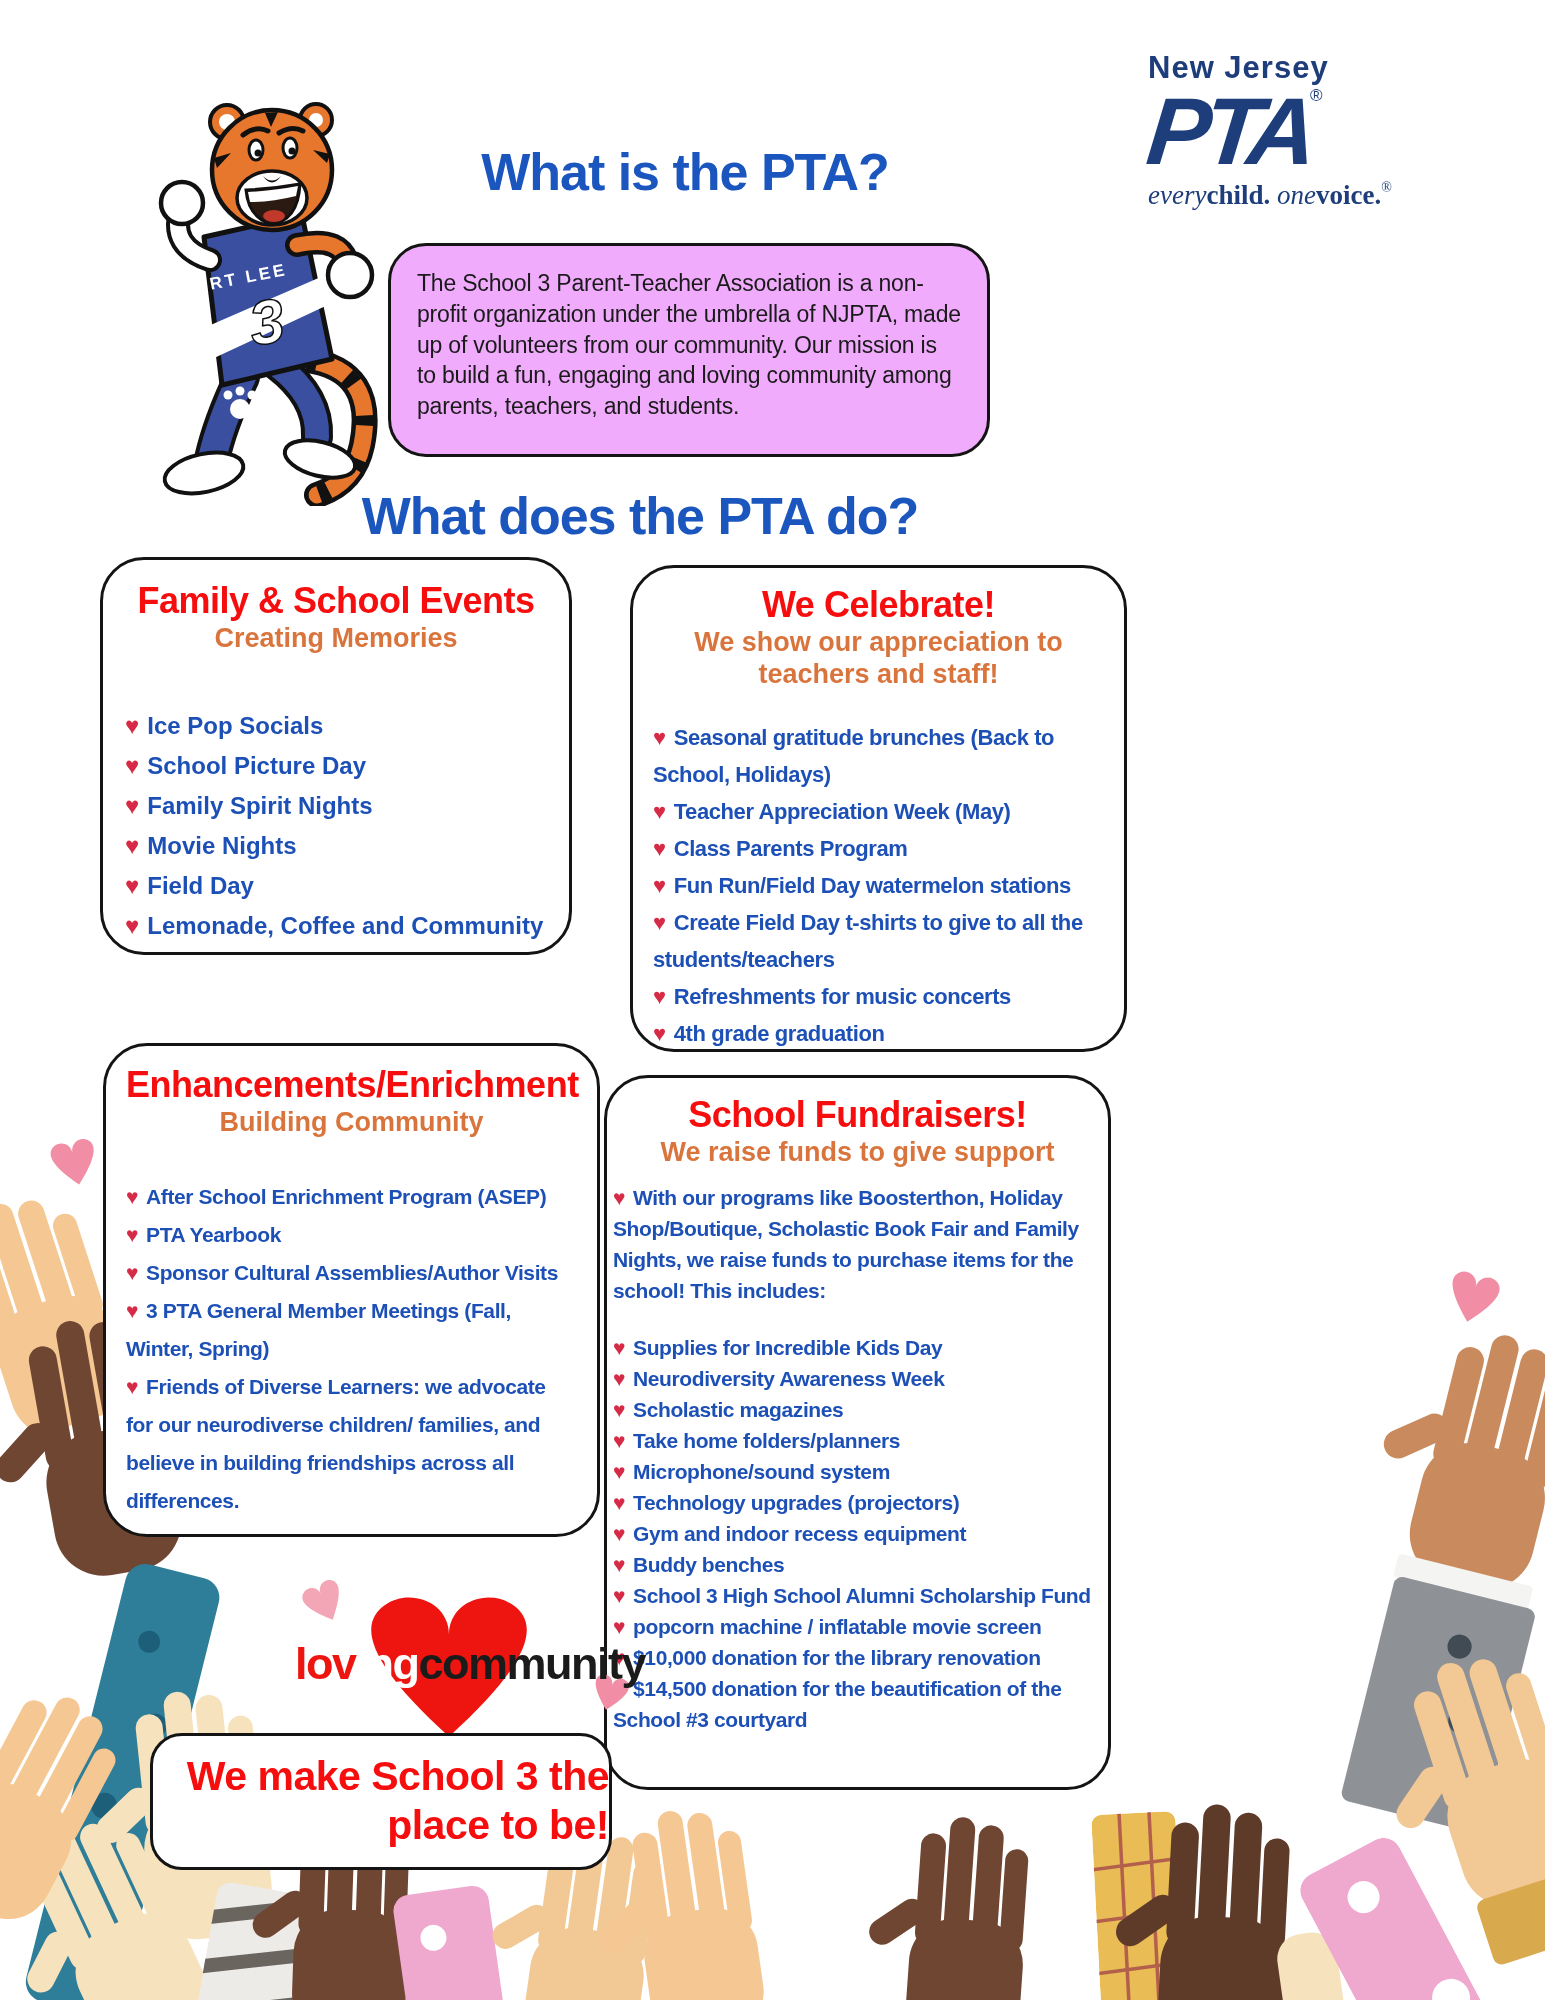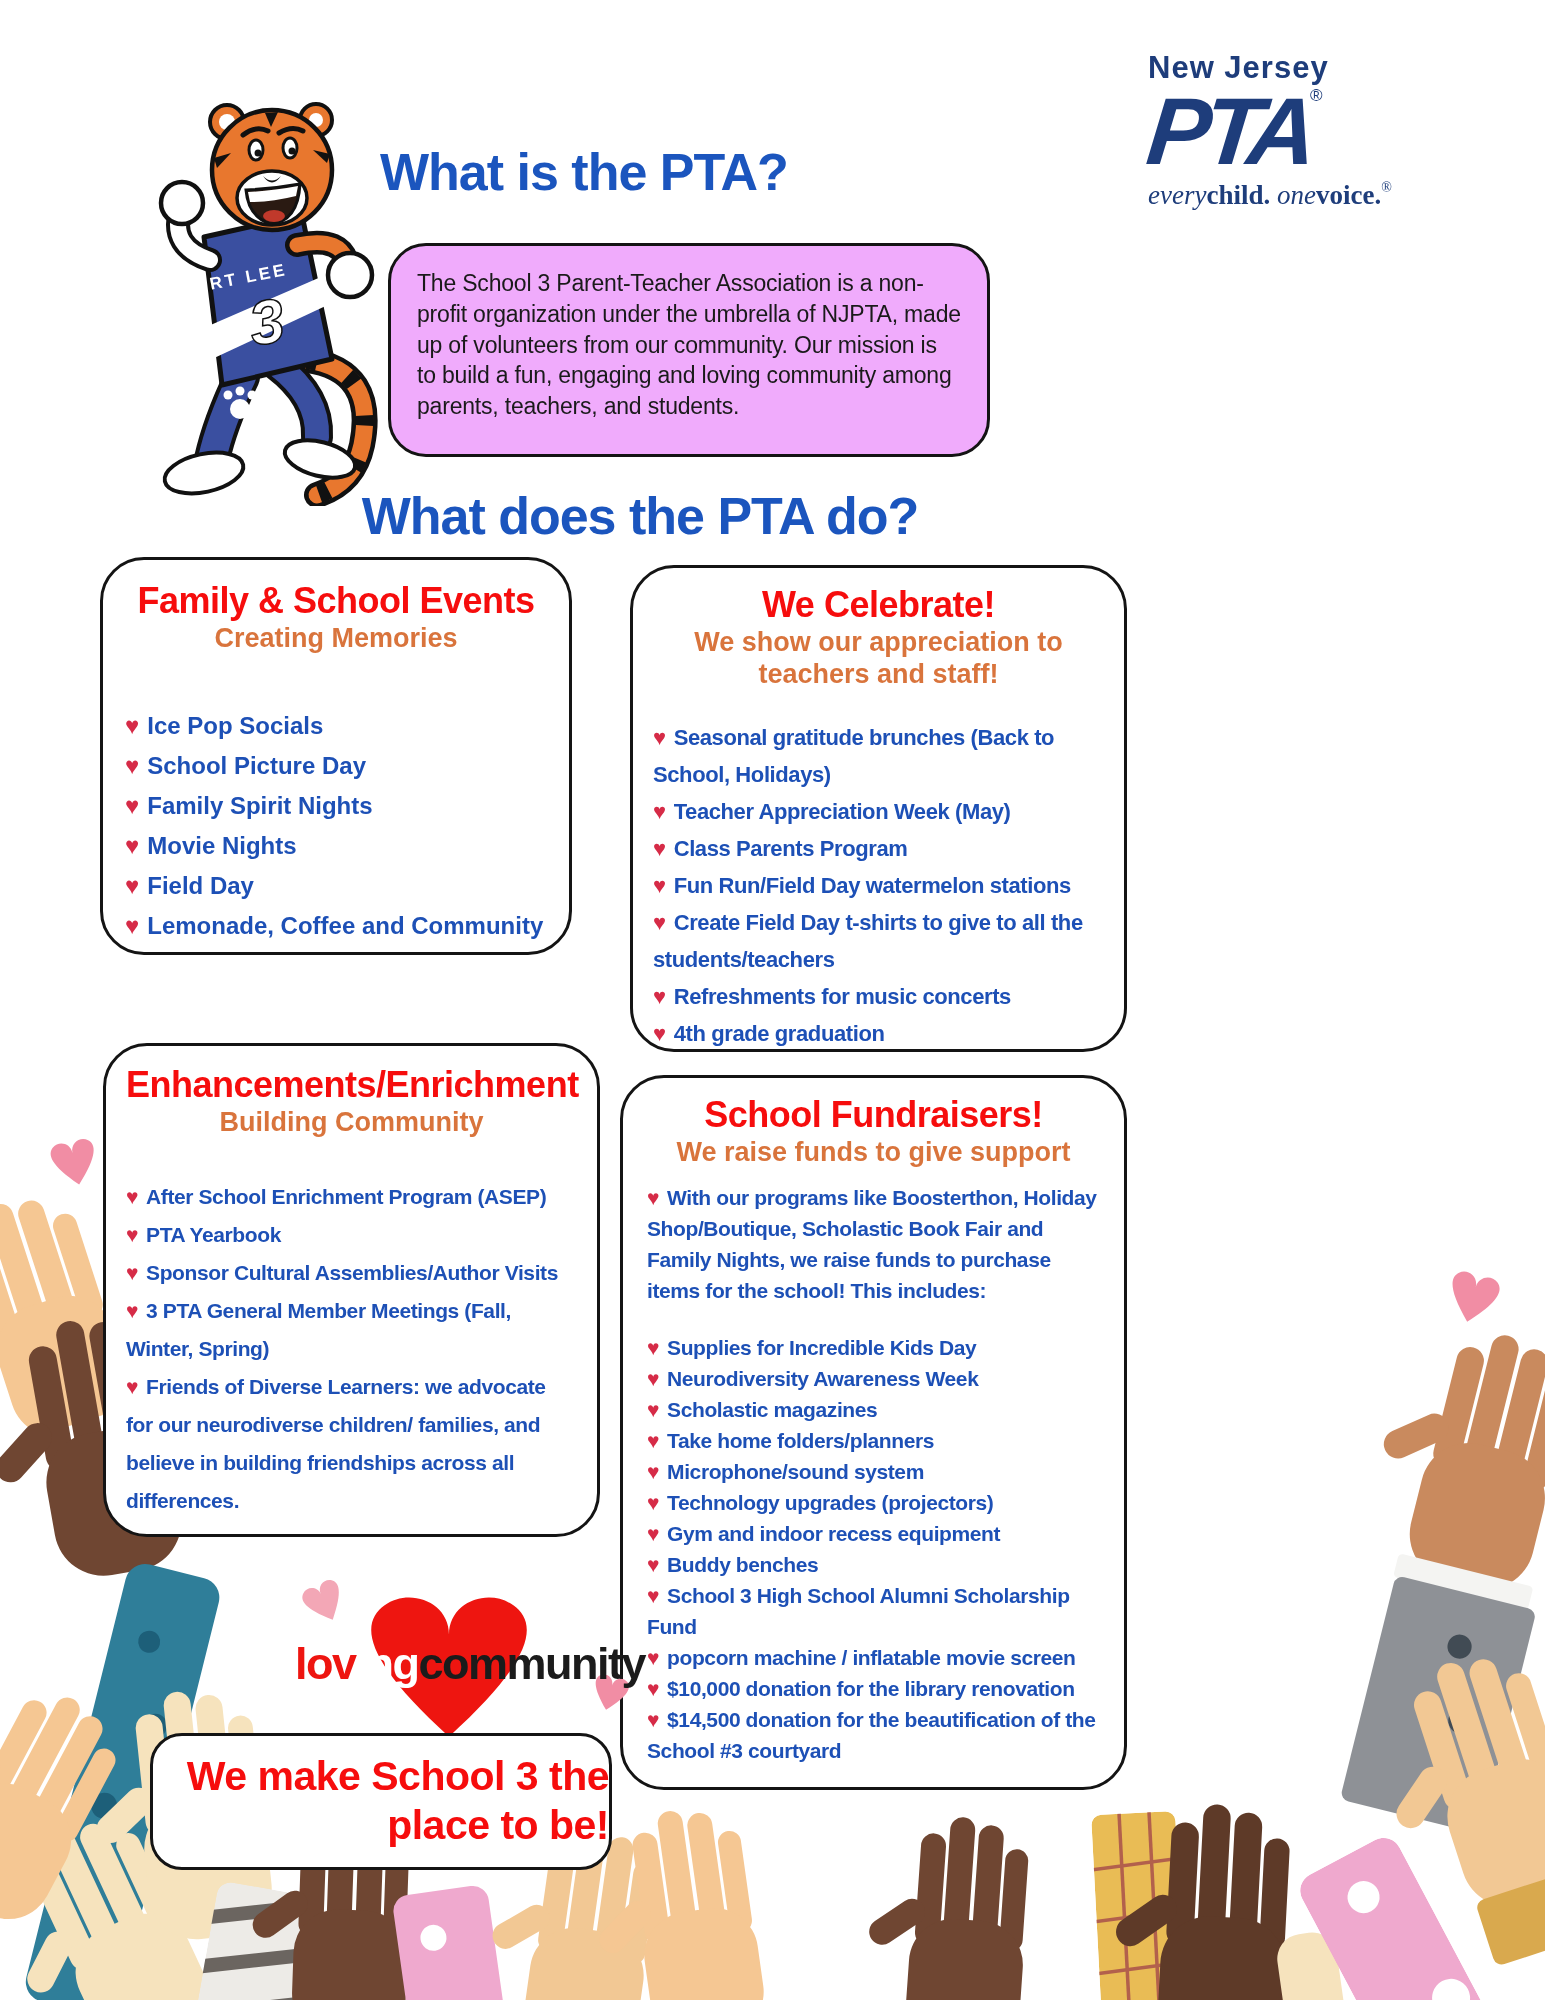--- a/index.html
+++ b/index.html
@@ -1,20 +1,20 @@
 <!DOCTYPE html>
 <html><head>
 <meta charset="utf-8">
 <style>
   html,body{margin:0;padding:0;background:#fff;}
   #page{position:relative;width:1545px;height:2000px;background:#fff;overflow:hidden;
         font-family:"Liberation Sans",sans-serif;}
   .abs{position:absolute;}
   
-  .h1{left:380px;top:142px;width:610px;text-align:left;font-size:52px;font-weight:bold;
+  .h1{left:380px;top:142px;width:610px;text-align:center;font-size:52px;font-weight:bold;
       color:#1B55BE;letter-spacing:-1px;z-index:3;}
   .h2{left:280px;top:486px;width:720px;text-align:center;font-size:52px;font-weight:bold;
       color:#1B55BE;letter-spacing:-1px;z-index:3;}
   
   .logo{left:1148px;top:50px;width:390px;text-align:left;color:#1E3D7B;z-index:3;}
   .logo .nj{font-size:31px;font-weight:bold;letter-spacing:1px;}
   .logo .pta{font-size:95px;font-weight:bold;font-style:italic;letter-spacing:-7px;
              display:inline-block;transform:skewX(-6deg);line-height:.95;}
   .logo .reg{font-size:17px;vertical-align:top;font-style:normal;letter-spacing:0;}
   .logo .tag{font-family:"Liberation Serif",serif;font-size:27px;margin-top:4px;}
@@ -23,21 +23,21 @@
   .logo .tag .reg2{font-size:14px;vertical-align:top;}
   
   .intro{left:388px;top:243px;width:602px;height:214px;background:#f0abfc;border:3px solid #141414;
          border-radius:38px;box-sizing:border-box;padding:22px 26px;z-index:2;}
   .intro p{margin:0;font-size:23px;line-height:1.34;color:#1a1a1a;letter-spacing:-.2px;}
   
   .box{background:#fff;border:3px solid #141414;border-radius:44px;box-sizing:border-box;z-index:2;}
   .bA{left:100px;top:557px;width:472px;height:398px;padding:20px 22px;}
   .bB{left:630px;top:565px;width:497px;height:487px;padding:16px 20px;}
   .bC{left:103px;top:1043px;width:497px;height:494px;padding:18px 20px;}
-  .bD{left:620px;top:1075px;width:507px;height:715px;padding:16px 24px;}
+  .bD{left:604px;top:1075px;width:507px;height:715px;padding:16px 6px;}
   .box .t{font-size:36px;font-weight:bold;color:#F60D0D;text-align:center;letter-spacing:-.5px;}
   .box .s{font-size:27px;font-weight:bold;color:#D9743C;text-align:center;line-height:1.2;}
   .list{color:#1D50B6;font-weight:bold;}
   .bA .list{margin-top:52px;font-size:24px;line-height:40px;}
   .bB .list{margin-top:28px;font-size:22px;line-height:37px;letter-spacing:-.4px;}
   .bC .list{margin-top:40px;font-size:21px;line-height:38px;letter-spacing:-.4px;}
   .bD .intro-li{margin-top:14px;font-size:21px;line-height:31px;letter-spacing:-.4px;
                 color:#1D50B6;font-weight:bold;}
   .bD .list{margin-top:26px;font-size:21px;line-height:31px;letter-spacing:-.4px;}
   .hb{color:#D62B47;margin-right:8px;}

